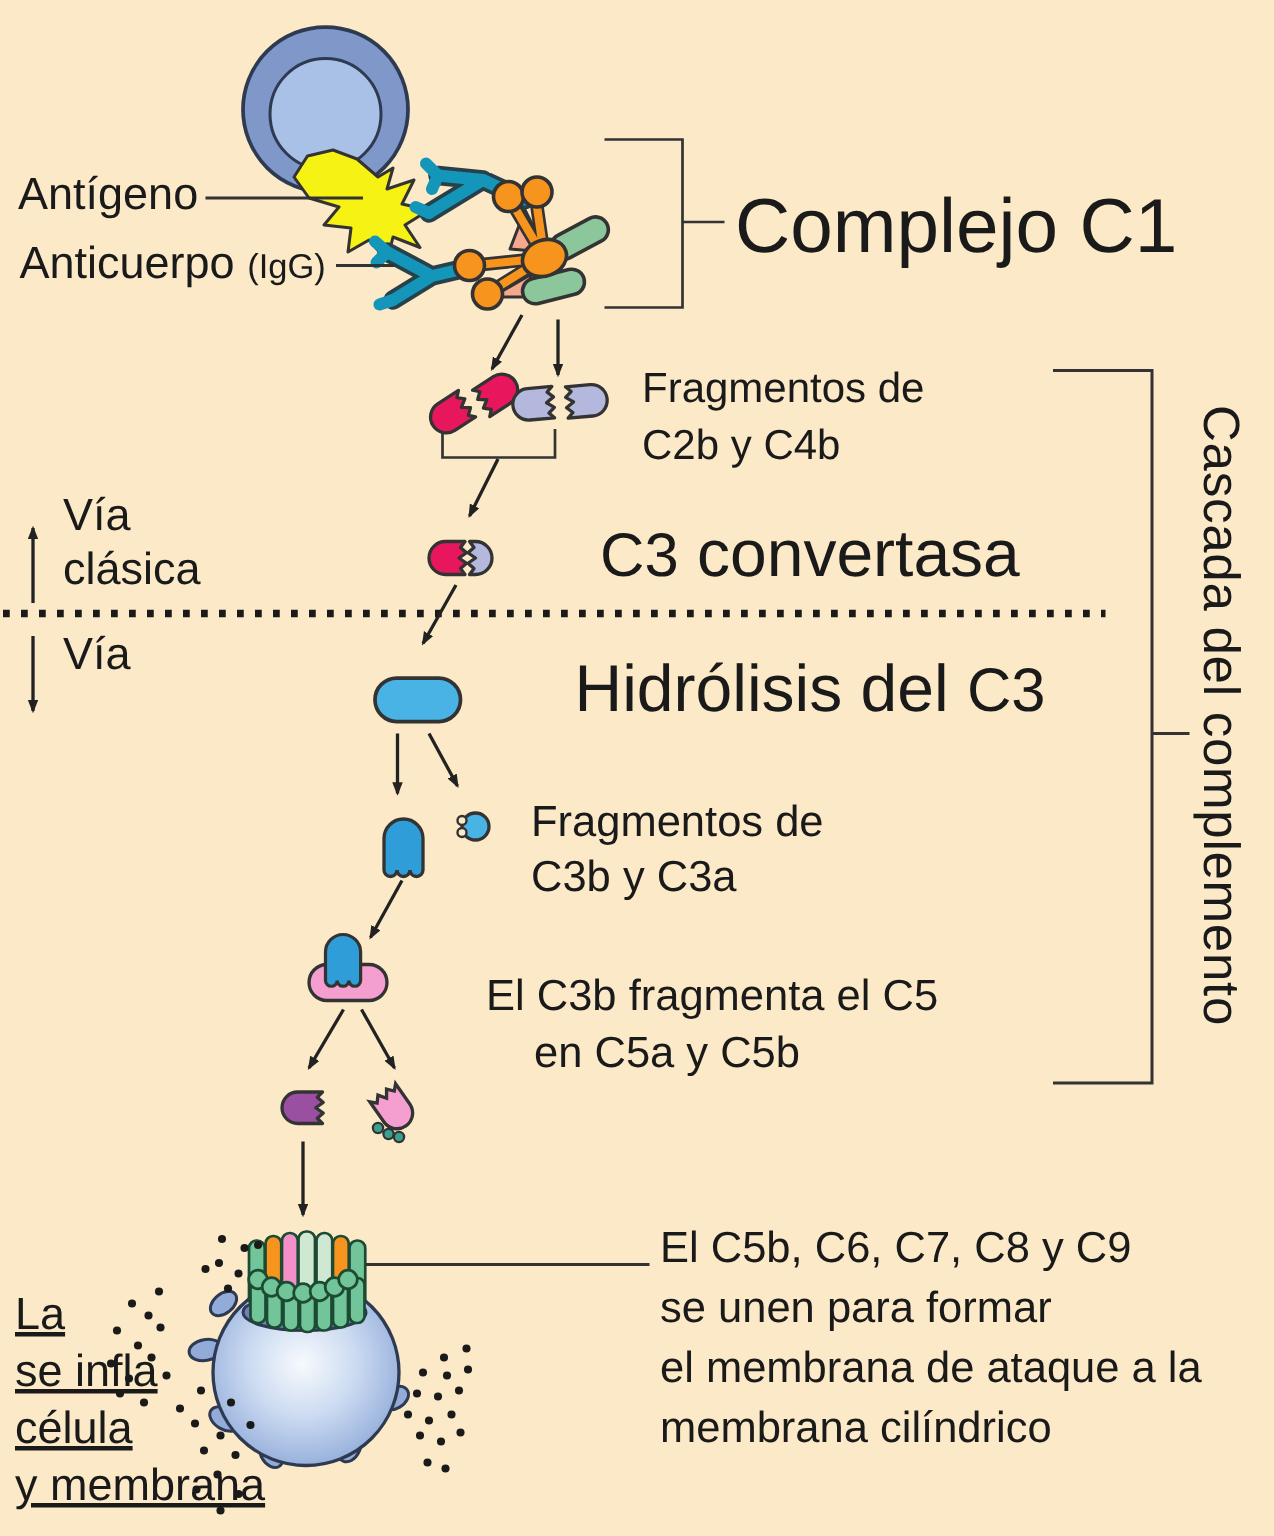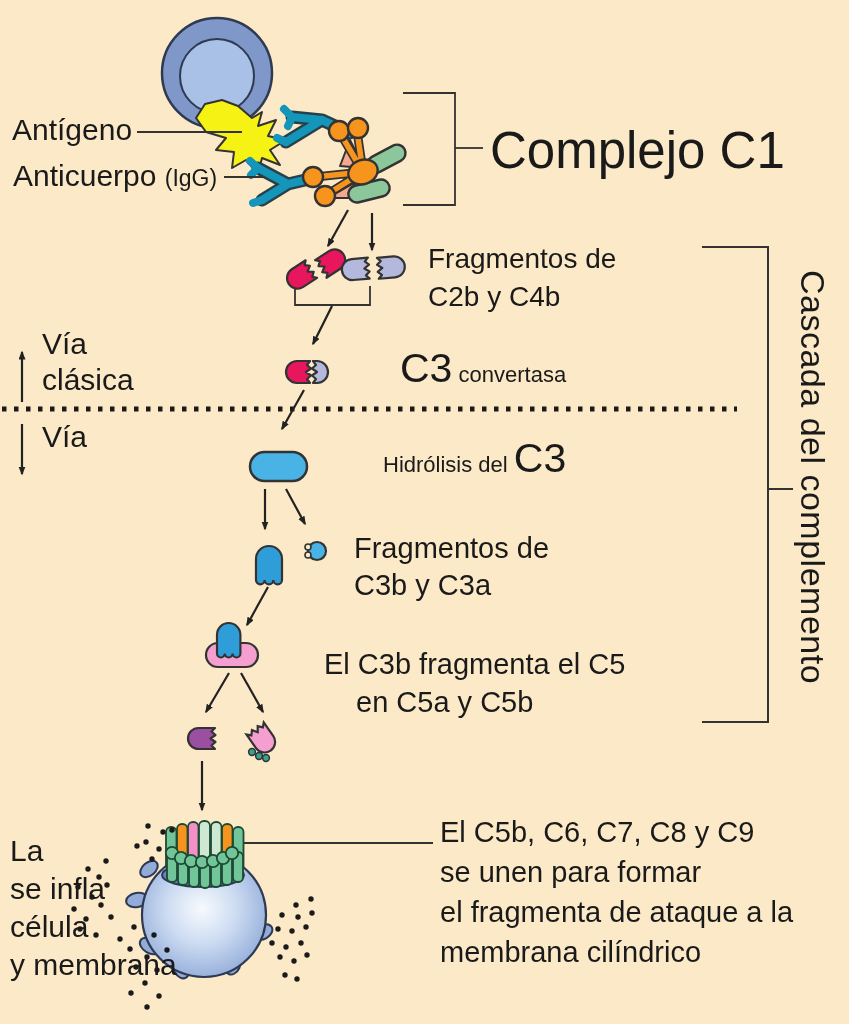--- a/index.html
+++ b/index.html
@@ -9,21 +9,21 @@
     font-family:"Liberation Sans",sans-serif;
     color:var(--c-ink,#1a1a1a);
   }
   #art{position:absolute;left:0;top:0;}
   .lbl{position:absolute;line-height:1.22;white-space:nowrap;}
   .fs30{font-size:30px;}
   .fs29{font-size:29px;}
   .fs28{font-size:28px;}
   .fs45{font-size:51px;}
   .big{font-size:41px;}
-  .mid{font-size:22px;}
+  .mid{font-size:44px;}
   .sub{font-size:23px;}
   .vert{
     writing-mode:vertical-rl;
     font-size:34px;
     letter-spacing:.5px;
   }
   .mac-text div{line-height:40px;}
   .cel-text div{line-height:38px;}
 </style>
 </head>
@@ -311,31 +311,31 @@
     <div>C3b y C3a</div>
   </div>
 
   <div class="lbl fs29" style="left:324px;top:647px;">
     <span>El C3b fragmenta el C5</span>
   </div>
   <div class="lbl fs29" style="left:356px;top:685px;">
     <span>en C5a y C5b</span>
   </div>
 
-  <div class="lbl fs30 cel-text" style="left:10px;top:832px;">
+  <div class="lbl fs30 cel-text" style="left:10px;top:858px;text-decoration:underline;">
     <div>La</div>
     <div>se infla</div>
     <div>célula</div>
     <div>y membrana</div>
   </div>
 
   <div class="lbl fs29 mac-text" style="left:440px;top:812px;">
     <div>El C5b, C6, C7, C8 y C9</div>
     <div>se unen para formar</div>
-    <div>el fragmenta de ataque a la</div>
+    <div>el membrana de ataque a la</div>
     <div>membrana cilíndrico</div>
   </div>
 
   <div class="lbl vert" style="left:792px;top:270px;height:460px;display:flex;align-items:center;">
     <span>Cascada del complemento</span>
   </div>
 
 </div>
 
 </body></html>

